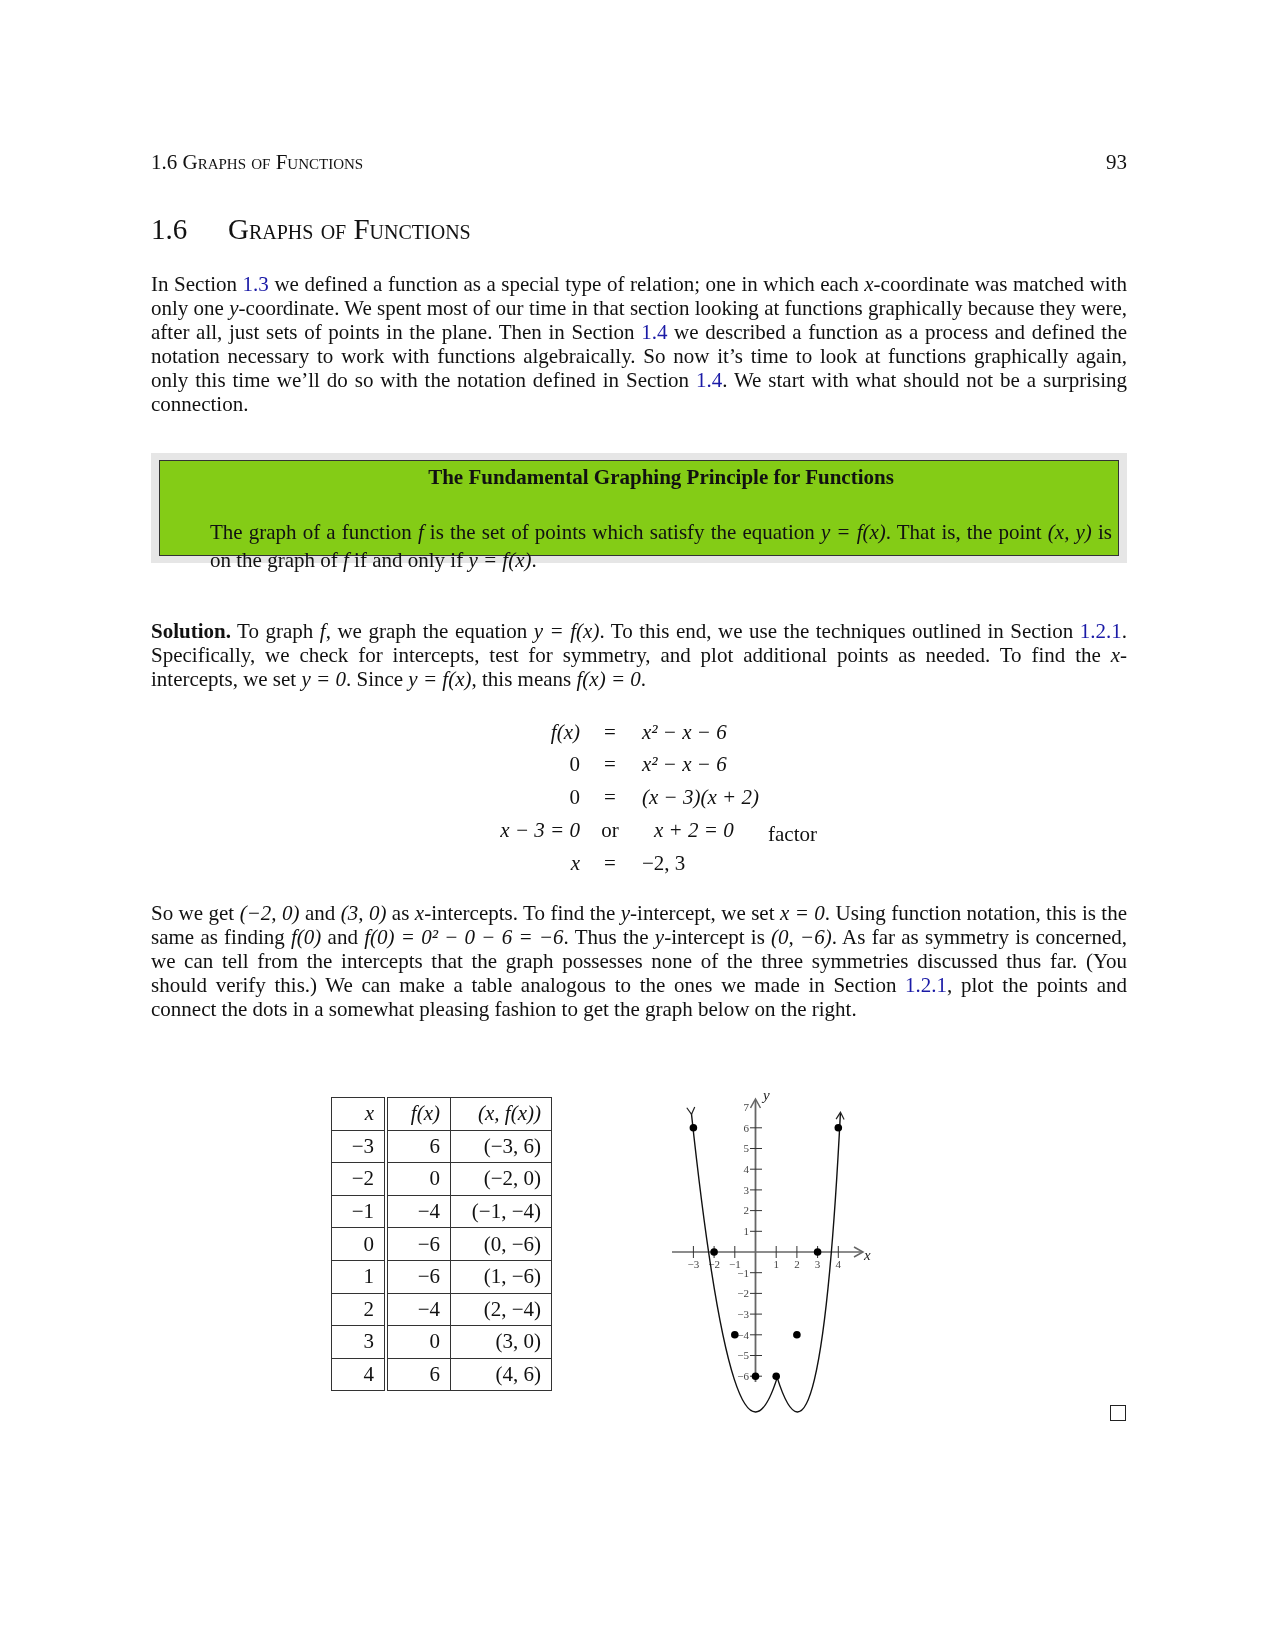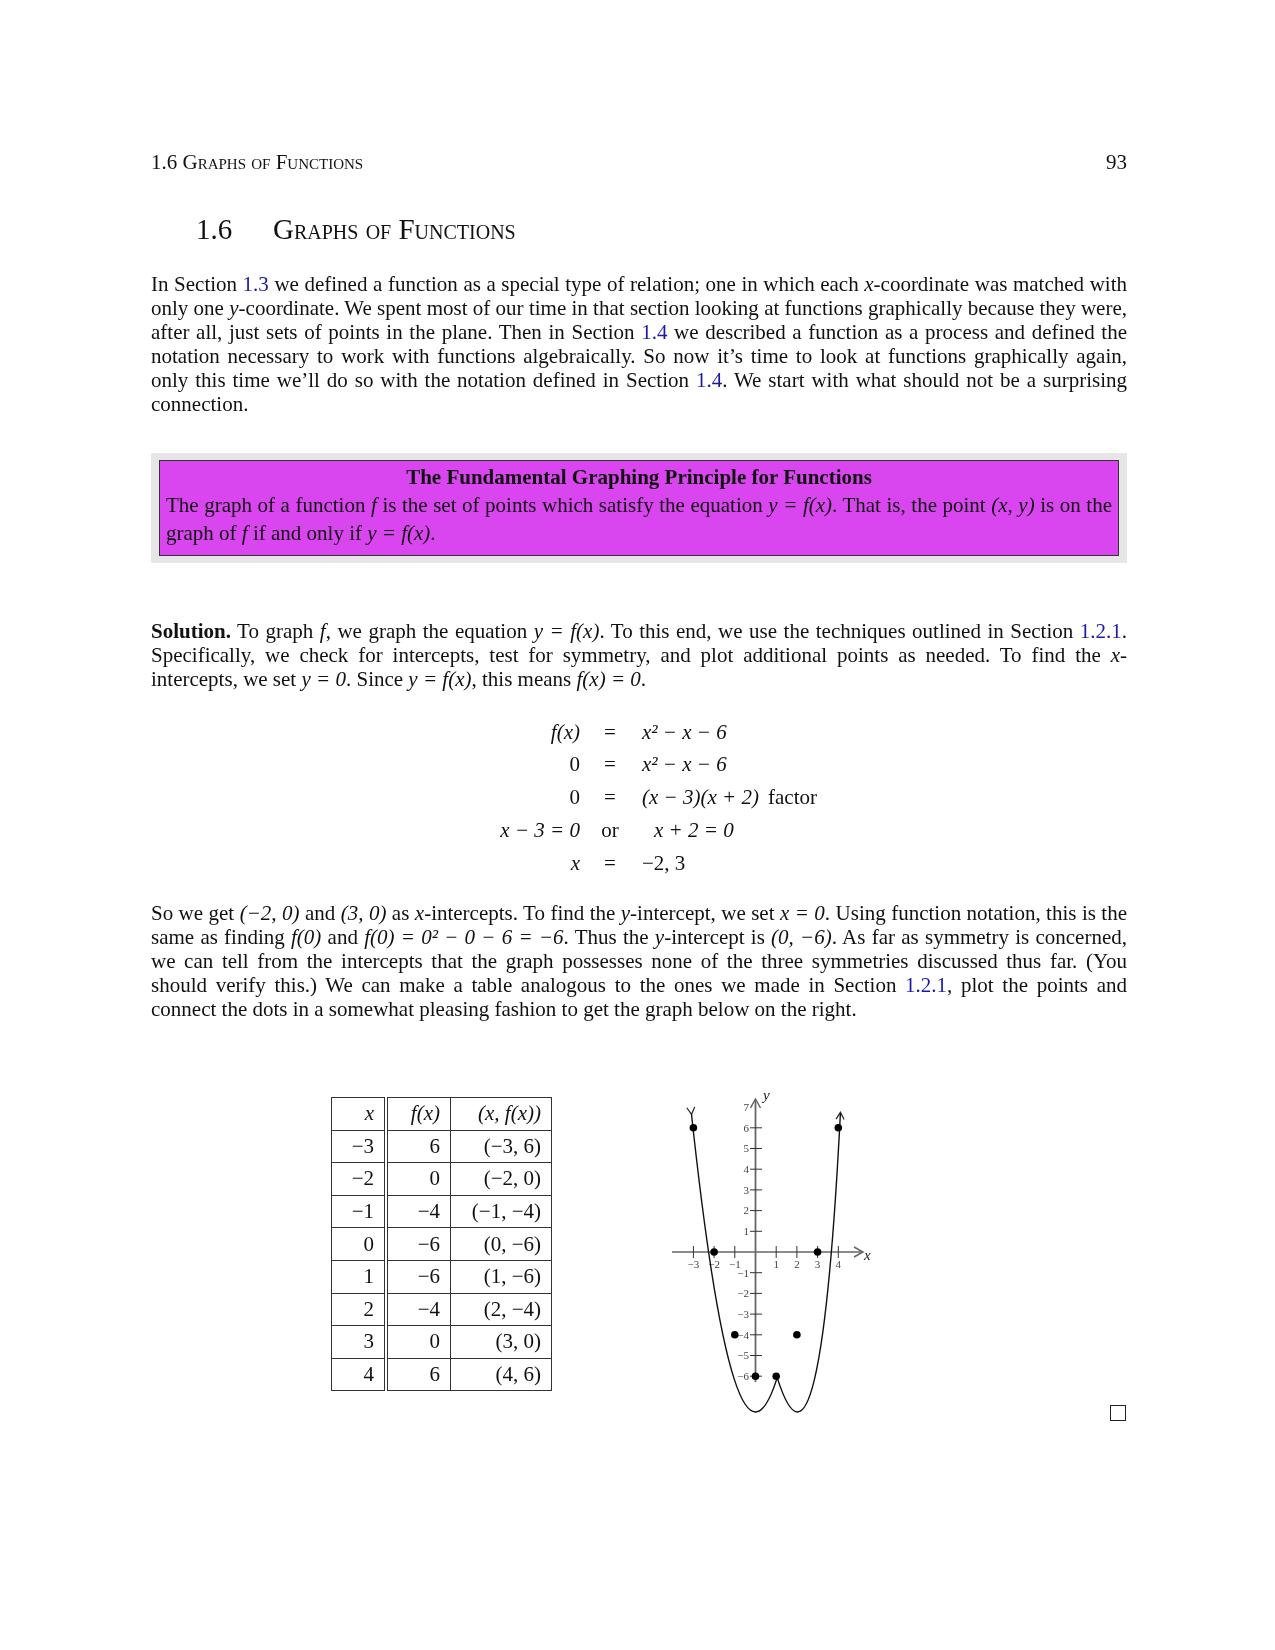--- a/index.html
+++ b/index.html
@@ -4,31 +4,31 @@
 <style>
   html, body { margin: 0; padding: 0; background: #ffffff; }
   body { width: 1275px; height: 1650px; position: relative; overflow: hidden;
          font-family: "DejaVu Serif", "Liberation Serif", serif; color: #111; }
   .page { position: absolute; left: 0; top: 0; width: 1162px; height: 1650px; }
   .running-head { position: absolute; left: 151px; top: 150px; width: 976px; font-size: 21px;
                   font-variant: small-caps; display: flex; justify-content: space-between;
                   font-family: "Liberation Serif", "DejaVu Serif", serif; }
   .section-title { position: absolute; left: 151px; top: 213px; font-size: 29px;
                    font-variant: small-caps; font-family: "Liberation Serif", "DejaVu Serif", serif; }
-  .section-title .num { display: inline-block; width: 77px; margin-left: 45px; }
+  .section-title .num { display: inline-block; width: 77px; }
   .para { position: absolute; left: 151px; width: 976px; font-size: 21px; line-height: 24px;
           text-align: justify; font-family: "Liberation Serif", "DejaVu Serif", serif; }
   .para a, .link { color: #1a1aa6; text-decoration: none; }
   i.m { font-style: italic; }
   .box-outer { position: absolute; left: 151px; top: 453px; width: 976px; height: 110px; background: #e6e6e6; }
   .box-inner { position: absolute; left: 8px; top: 7px; right: 8px; bottom: 7px;
-               border: 1.3px solid #333; background: #d946ef;
-               font-family: "Liberation Serif", "DejaVu Serif", serif; font-size: 21px; line-height: 28.2px; }
+               border: 1.3px solid #333; background: #84cc16;
+               font-family: "Liberation Serif", "DejaVu Serif", serif; font-size: 21px; line-height: 28.2px; padding-left: 44px; }
   .box-title { text-align: center; font-weight: bold; margin-top: 2px; }
-  .box-body { padding: 0 6px; text-align: justify; }
+  .box-body { padding: 0 6px; text-align: justify; margin-top: 27px; }
   .eq { position: absolute; font-family: "Liberation Serif", "DejaVu Serif", serif; font-size: 21px; }
   .eq .row { position: absolute; white-space: nowrap; }
   .eq .lhs { position: absolute; text-align: right; width: 160px; }
   .eq .rel { position: absolute; text-align: center; width: 50px; }
   .eq .rhs { position: absolute; }
   .eq .note { position: absolute; }
   table.vals { position: absolute; left: 331px; top: 1097px; border-collapse: collapse;
                font-family: "Liberation Serif", "DejaVu Serif", serif; font-size: 21px; }
   table.vals td, table.vals th { border: 1.3px solid #333; height: 31.6px; padding: 0 10px;
                text-align: right; font-weight: normal; }
@@ -79,21 +79,21 @@
     </div>
     <div class="row" style="top:32px;">
       <span class="lhs" style="left:0;">0</span>
       <span class="rel" style="left:165px;">=</span>
       <i class="m rhs" style="left:222px;">x² − x − 6</i>
     </div>
     <div class="row" style="top:65px;">
       <span class="lhs" style="left:0;">0</span>
       <span class="rel" style="left:165px;">=</span>
       <i class="m rhs" style="left:222px;">(x − 3)(x + 2)</i>
-      <span class="note" style="left:348px;">factor</span>
+      <span class="note" style="left:348px;margin-top:37px;">factor</span>
     </div>
     <div class="row" style="top:98px;">
       <i class="m lhs" style="left:0;">x − 3 = 0</i>
       <span class="rel" style="left:165px;">or</span>
       <i class="m rhs" style="left:234px;">x + 2 = 0</i>
     </div>
     <div class="row" style="top:131px;">
       <i class="m lhs" style="left:0;">x</i>
       <span class="rel" style="left:165px;">=</span>
       <span class="rhs" style="left:222px;">−2, 3</span>

